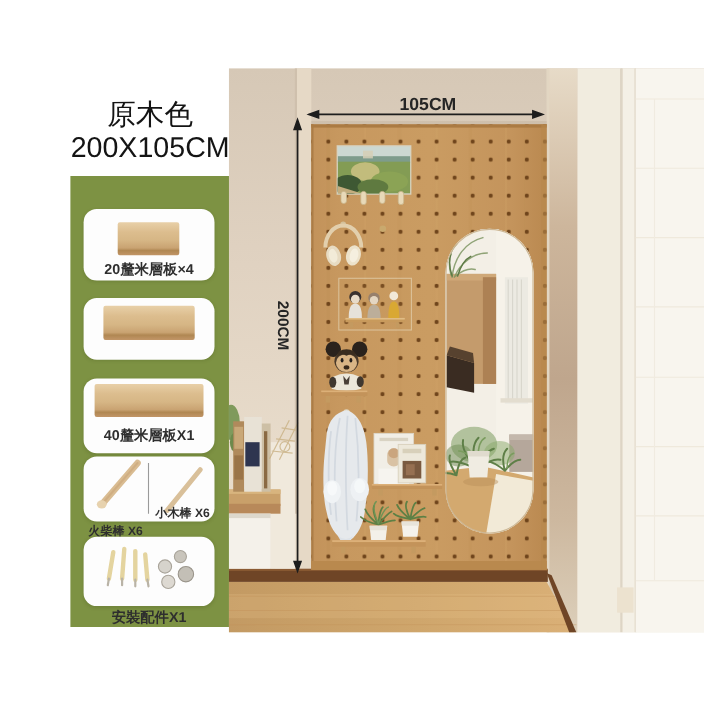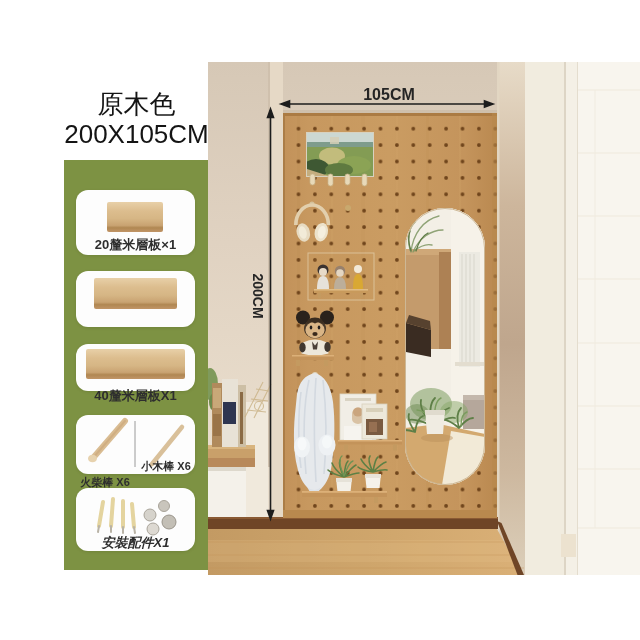--- a/index.html
+++ b/index.html
@@ -15,27 +15,27 @@
 </style>
 </head>
 <body>
 
 <div id="green" class="abs"></div>
 <div id="title" class="abs">原木色<br>200X105CM</div>
 
 <div class="card" style="top:190px;height:65px;">
   <div class="abs" style="left:31px;top:12px;width:56px;height:30px;border-radius:2px;
     background:linear-gradient(180deg,#e8d0a8 0%,#dcbd8e 30%,#d6b685 55%,#c9a372 78%,#b08752 86%,#c19567 100%);"></div>
-  <div class="ctext" style="top:46px;font-size:13px;">20釐米層板×1</div>
+  <div class="ctext" style="top:46px;font-size:13px;">20釐米層板×4</div>
 </div>
 <div class="card" style="top:271px;height:56px;">
   <div class="abs" style="left:18px;top:7px;width:83px;height:31px;border-radius:2px;
     background:linear-gradient(180deg,#e8d0a8 0%,#dcbd8e 30%,#d6b685 55%,#c9a372 78%,#b08752 86%,#c19567 100%);"></div>
 </div>
-<div class="card" style="top:344px;height:47px;">
+<div class="card" style="top:344px;height:68px;">
   <div class="abs" style="left:10px;top:5px;width:99px;height:30px;border-radius:2px;
     background:linear-gradient(180deg,#e8d0a8 0%,#dcbd8e 30%,#d6b685 55%,#c9a372 78%,#b08752 86%,#c19567 100%);"></div>
   <div class="ctext" style="top:43px;font-size:13px;">40釐米層板X1</div>
 </div>
 <div class="card" style="top:415px;height:59px;">
   <svg class="abs" style="left:0;top:0;" width="119" height="59" viewBox="0 0 119 59">
     <line x1="59" y1="6" x2="59" y2="52" stroke="#9a9a9a" stroke-width="1"></line>
     <g stroke-linecap="round">
       <line x1="17" y1="43" x2="49" y2="6" stroke="#d9bc92" stroke-width="6"></line>
       <line x1="17" y1="43" x2="49" y2="6" stroke="#c8a274" stroke-width="2" opacity=".5"></line>
@@ -56,21 +56,21 @@
       <line x1="47" y1="13" x2="47" y2="39" stroke="#e4d49f" stroke-width="4"></line>
       <line x1="47" y1="39" x2="47" y2="45" stroke="#b9b3a6" stroke-width="2"></line>
       <line x1="56" y1="16" x2="58" y2="39" stroke="#e4d49f" stroke-width="4"></line>
       <line x1="58" y1="39" x2="59" y2="45" stroke="#b9b3a6" stroke-width="2"></line>
     </g>
     <circle cx="74" cy="27" r="6" fill="#d6d3cc" stroke="#a9a49a"></circle>
     <circle cx="88" cy="18" r="5.5" fill="#c9c5bc" stroke="#a9a49a"></circle>
     <circle cx="77" cy="41" r="6" fill="#ddd9d2" stroke="#a9a49a"></circle>
     <circle cx="93" cy="34" r="7" fill="#c3bfb6" stroke="#9a958b"></circle>
   </svg>
-  <div class="ctext" style="top:46px;font-size:13px;font-style:italic;">安裝配件X1</div>
+  <div class="ctext" style="top:64px;font-size:13px;">安裝配件X1</div>
 </div>
 
 <svg class="abs" style="left:208px;top:62px;" width="432" height="513" viewBox="-3 0 432 513">
   <defs>
     <linearGradient id="wallL" x1="0" y1="0" x2="0" y2="1">
       <stop offset="0" stop-color="#d9cab8"></stop>
         <stop offset=".5" stop-color="#e4d8c7"></stop>
         <stop offset="1" stop-color="#e9decd"></stop>
     </linearGradient>
     <linearGradient id="board" x1="0" y1="0" x2="1" y2="0">

